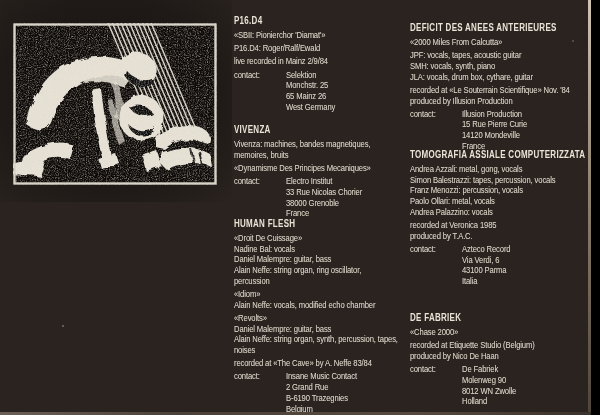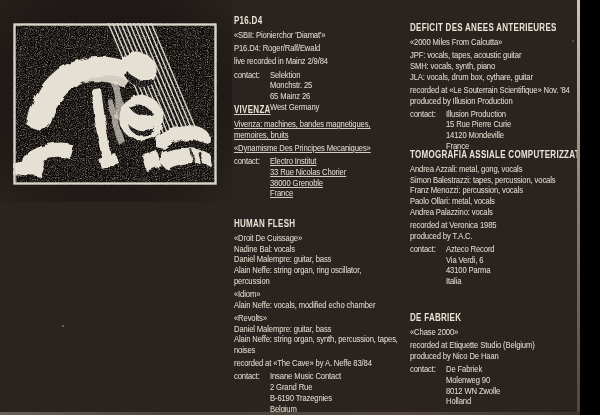--- a/index.html
+++ b/index.html
@@ -6,20 +6,21 @@
     --bg:#2a231f; --text:#d4cdc2; --heading:#eae4d8; --frame:#d8d3c7;
     --photo_black:#0d0a08; --figure_white:#e4dfd2; --edge:#c9bfae;
   }
   html,body{margin:0;padding:0;}
   body{width:600px;height:415px;overflow:hidden;background:#000;}
   .page{
     position:relative;width:580px;height:415px;overflow:hidden;
     background:var(--bg);
     font-family:"Liberation Sans","DejaVu Sans",sans-serif;
     color:var(--text);
+    padding-left:11px;
   }
   
   .photo-zone{
     position:absolute;left:0;top:0;width:232px;height:202px;
     background:radial-gradient(ellipse at 46% 46%, #17120f 0%, #1f1a17 62%, rgba(31,26,23,0) 100%);
   }
   
   .photo{position:absolute;left:13px;top:23px;width:204px;height:162px;margin:0;}
   .photo svg{display:block;width:204px;height:162px;}
   .pbg{fill:var(--photo_black);}
@@ -28,39 +29,39 @@
   .fig{fill:var(--figure_white);}
   .fig-dim{fill:var(--figure_white);opacity:.65;}
   .blk{fill:var(--photo_black);}
   .blk-st{stroke:var(--photo_black);stroke-width:2px;fill:none;opacity:.9;}
   
   .col{position:absolute;top:0;bottom:0;}
   #col-mid{left:234px;width:176px;}
   #col-right{left:410px;width:186px;}
   section{position:absolute;left:0;right:0;}
   [data-col-index="0"] section:nth-of-type(1){top:15px;}
-  [data-col-index="0"] section:nth-of-type(2){top:104px;text-decoration:underline;}
+  [data-col-index="0"] section:nth-of-type(2){top:124px;}
   [data-col-index="0"] section:nth-of-type(3){top:218px;}
   [data-col-index="1"] section:nth-of-type(1){top:22px;}
   [data-col-index="1"] section:nth-of-type(2){top:149px;}
   [data-col-index="1"] section:nth-of-type(3){top:312px;}
   .sec-heading{
     font-size:10px;font-weight:bold;letter-spacing:.35px;color:var(--heading);
     line-height:12px;margin-bottom:3px;white-space:nowrap;
     transform:scaleX(.8);transform-origin:0 50%;
   }
   .para{margin-bottom:2.5px;}
   .line{
     font-size:8.7px;letter-spacing:-.15px;line-height:10.7px;white-space:nowrap;
     transform:scaleX(.88);transform-origin:0 50%;
     text-shadow:0 0 .5px rgba(222,216,204,.45);
   }
   .contact{position:relative;margin-bottom:2.5px;}
   .contact-label{position:absolute;left:0;top:0;}
-  .contact-lines{margin-left:36px;}
+  .contact-lines{margin-left:52px;}
   
   .edge-right{position:absolute;right:0;top:0;width:3px;height:100%;
     background:linear-gradient(#cfc5b2,#90846f 45%,#4e443a);}
   .edge-bottom{position:absolute;left:0;bottom:0;width:100%;height:3px;
     background:linear-gradient(90deg,#6b6057,#4a413a 30%,#57493e 70%,#3a322c);}
   .speck{position:absolute;width:2px;height:2px;border-radius:50%;background:var(--edge);opacity:.5;}
   .speck.s1{left:62px;top:325px;}
   .speck.s2{left:527px;top:88px;}
   .speck.s3{left:572px;top:40px;opacity:.35;}
 </style>

